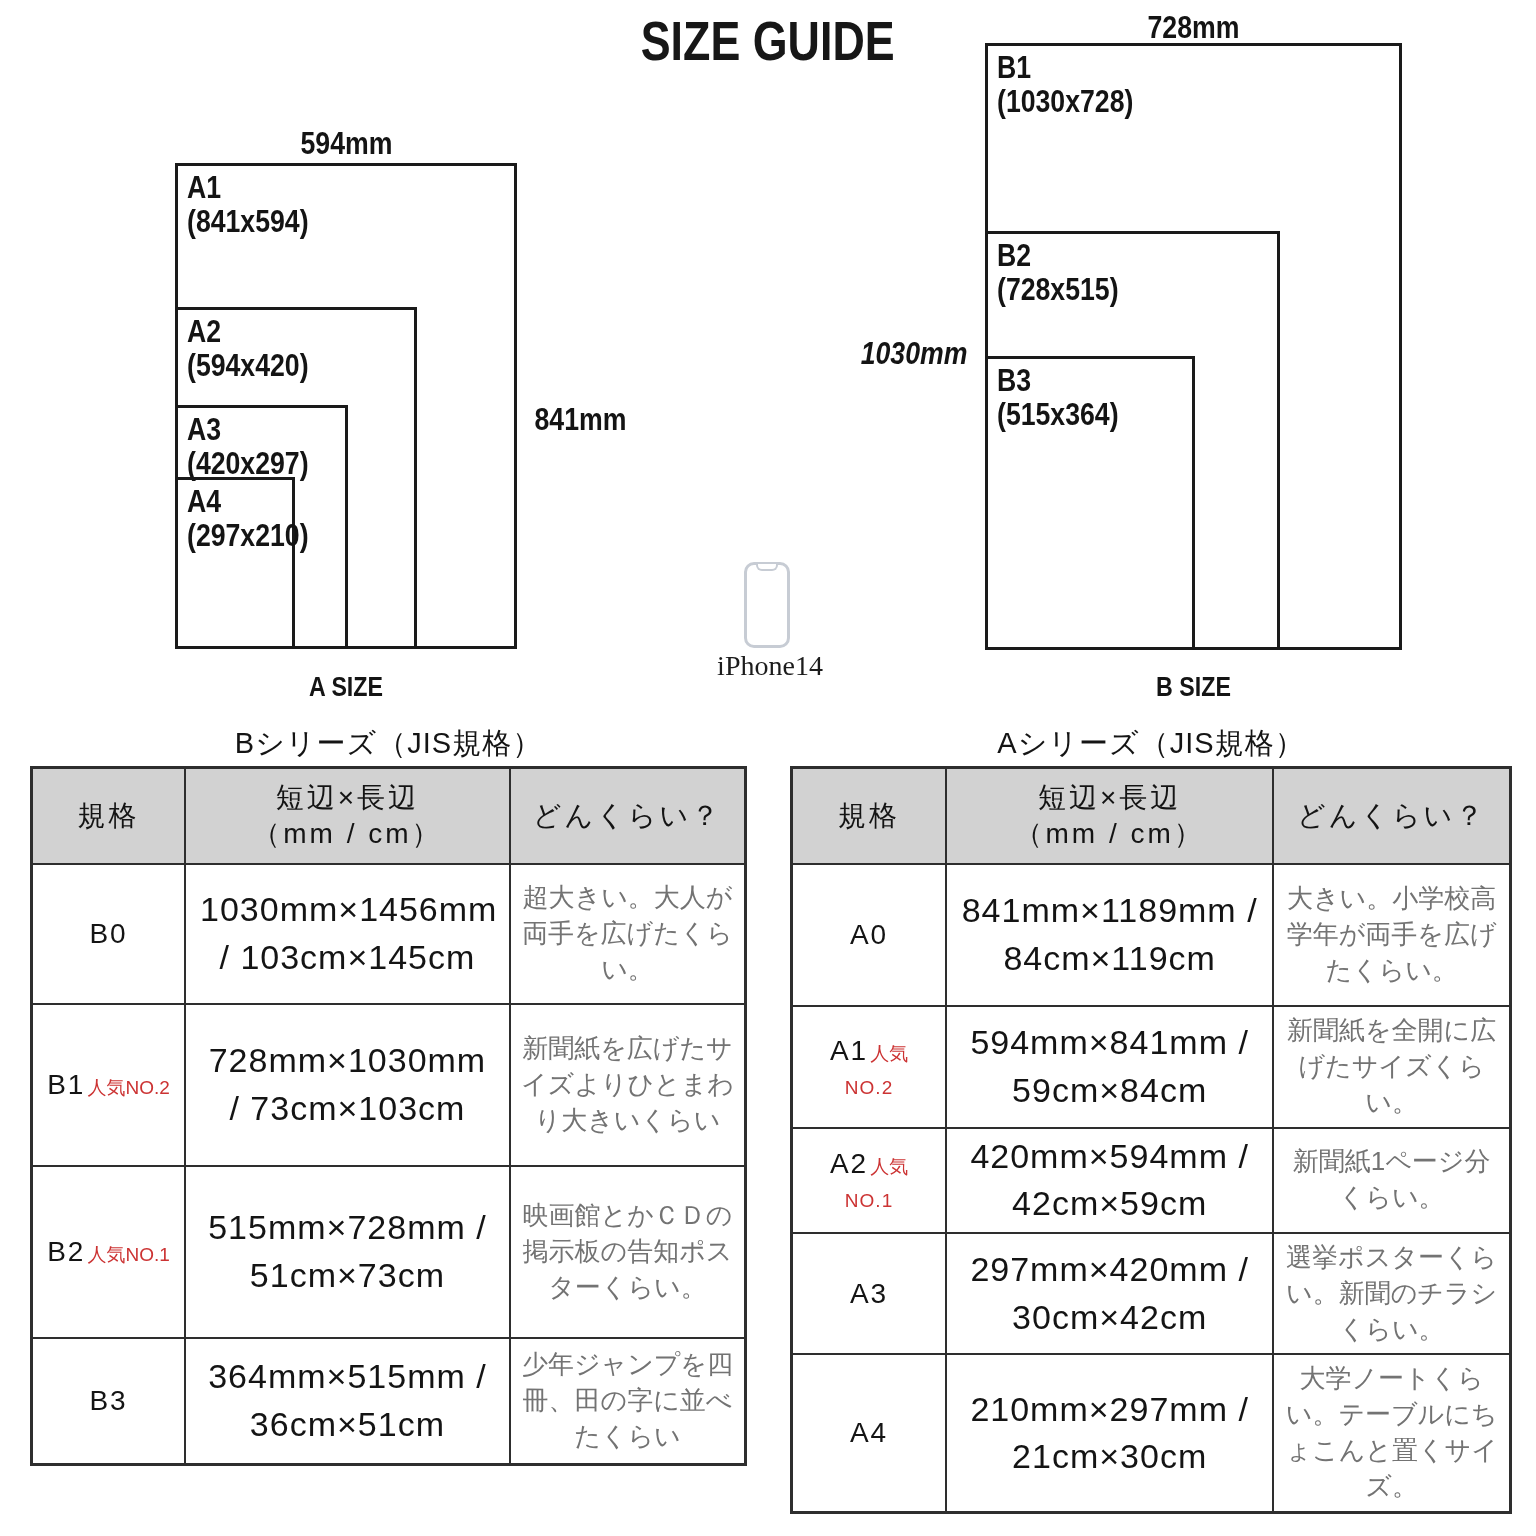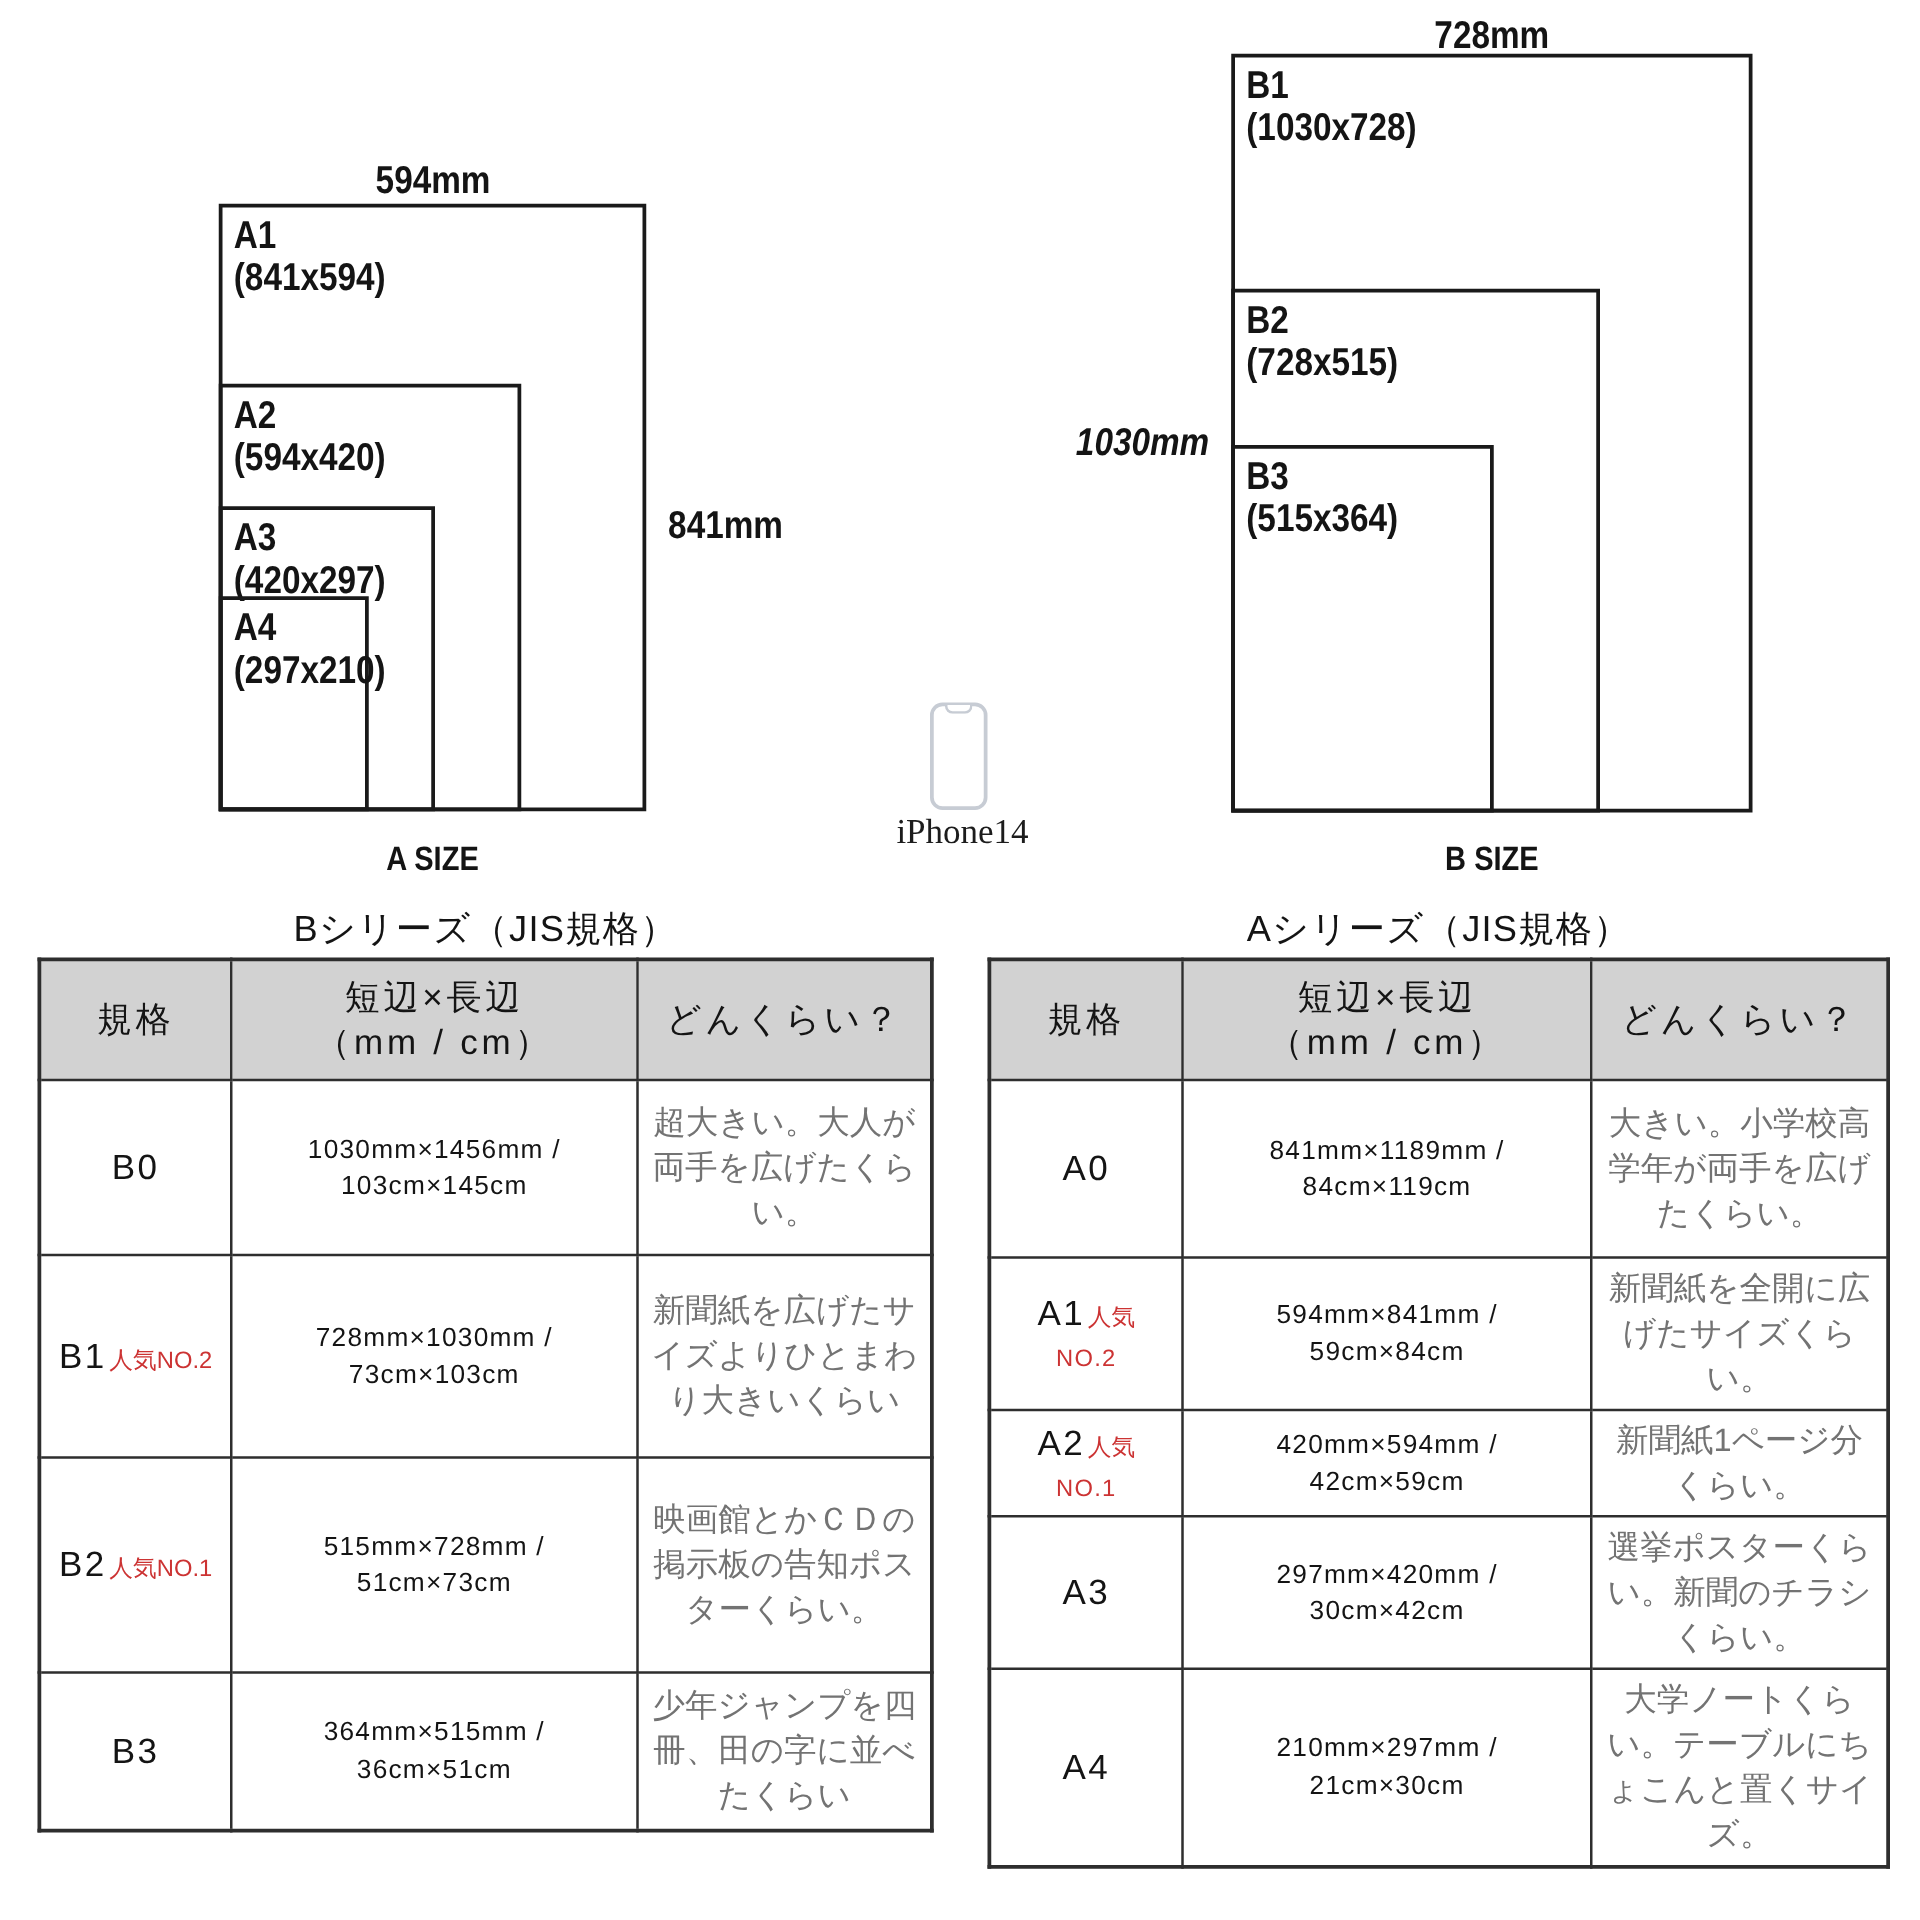--- a/index.html
+++ b/index.html
@@ -58,21 +58,21 @@
   table.sizes th,table.sizes td{border:2px solid #2e2e2e;vertical-align:middle;text-align:center;
         overflow:hidden;}
   table.sizes thead th{background:#d2d2d2;height:92px;font-size:28px;font-weight:normal;
         color:#141414;letter-spacing:3px;line-height:1.3;}
   table.sizes thead th .hline{display:block;}
   .col-code{width:21.5%;}
   .col-dims{width:45.5%;}
   .col-desc{width:33%;}
 
   td.code-cell{font-size:28px;letter-spacing:2px;color:#141414;}
-  td.dims-cell{font-size:21px;letter-spacing:1px;color:#141414;padding:4px 14px;line-height:1.4;}
+  td.dims-cell{font-size:34px;letter-spacing:1px;color:#141414;padding:4px 14px;line-height:1.4;}
   td.desc-cell{font-size:26px;color:#737373;padding:6px 8px;line-height:1.38;}
 
   .badge-inline{font-size:19px;color:#cc3333;letter-spacing:0;margin-left:2px;}
   .badge-below{display:block;font-size:19px;color:#cc3333;letter-spacing:1px;margin-top:10px;}
 
   #table-b tbody tr:nth-child(1){height:140px;}
   #table-b tbody tr:nth-child(2){height:162px;}
   #table-b tbody tr:nth-child(3){height:172px;}
   #table-b tbody tr:nth-child(4){height:126px;}
 
@@ -80,20 +80,23 @@
   #table-a tbody tr:nth-child(2){height:108px;}
   #table-a tbody tr:nth-child(3){height:78px;}
   #table-a tbody tr:nth-child(4){height:120px;}
   #table-a tbody tr:nth-child(5){height:110px;}
 </style>
 </head>
 <body>
 
 <div class="page">
 
+  <div class="main-title">
+    <span>SIZE GUIDE</span>
+  </div>
 
   <div class="dim-label lbl-594">
     <span>594mm</span></div>
   <div class="dim-label lbl-841">
     <span>841mm</span></div>
 
   <div class="rect r-a1">
     <div class="rect-label">
       <span>A1</span>
         <span>(841x594)</span>

